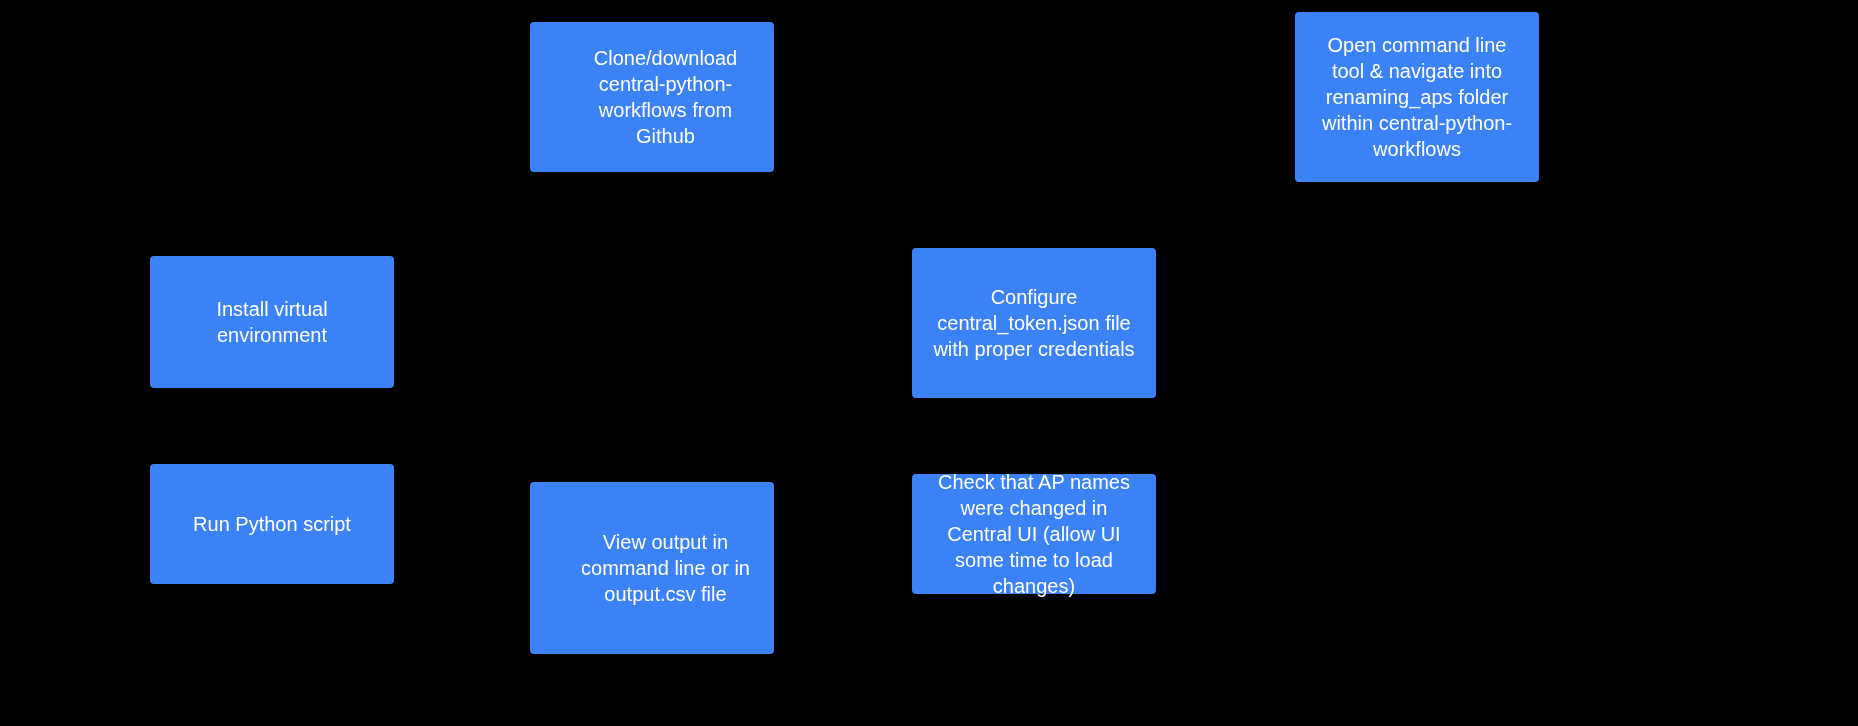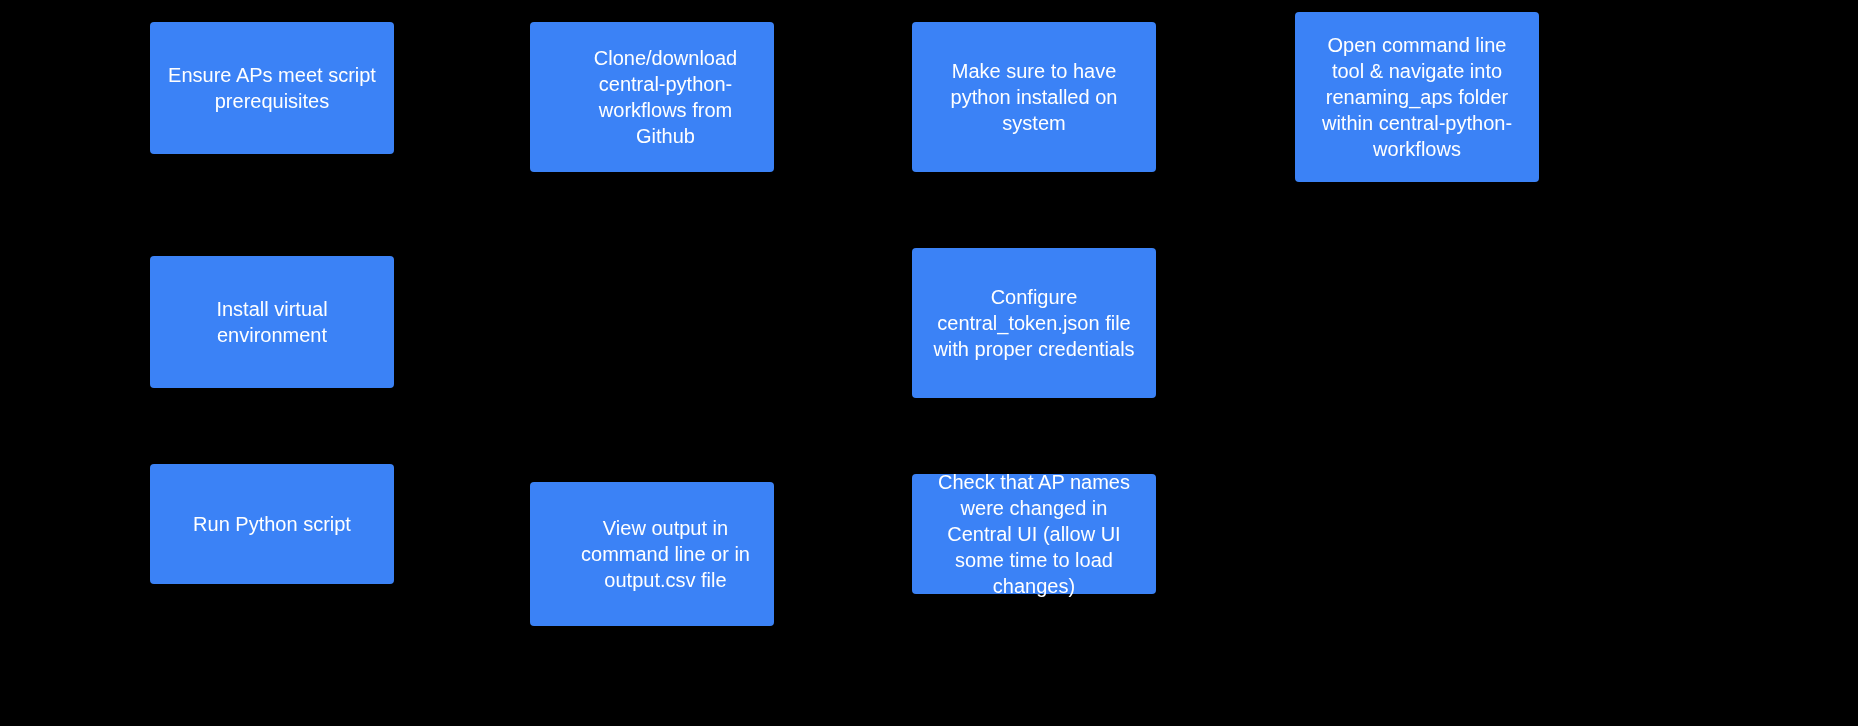--- a/index.html
+++ b/index.html
@@ -38,35 +38,29 @@
   .c3 { left: 912px; }
   .c4 { left: 1295px; }
   
   .r1 { top: 22px; }
   .r2 { top: 248px; }
   .r3 { top: 474px; }
   
   .step.tall   { height: 170px; top: 12px; }
   .step.short  { height: 132px; }
   .r3.step     { height: 120px; }
-  .r3.medium   { height: 144px; top: 482px; }
+  .r3.medium   { height: 172px; top: 482px; }
 </style>
 </head>
 <body>
 
 <div class="canvas">
 
-  <div class="step c1 r1 short">
-    <span class="label">Ensure APs meet script prerequisites</span>
-  </div>
   <div class="step c2 r1">
     <span class="label">Clone/download central-python-workflows from Github</span>
-  </div>
-  <div class="step c3 r1">
-    <span class="label">Make sure to have python installed on system</span>
   </div>
   <div class="step c4 r1 tall">
     <span class="label">Open command line tool &amp; navigate into renaming_aps folder within central-python-workflows</span>
   </div>
 
   <div class="step c1 r2 short" style="top:256px">
     <span class="label">Install virtual environment</span>
   </div>
   <div class="step c3 r2">
     <span class="label">Configure central_token.json file with proper credentials</span>

